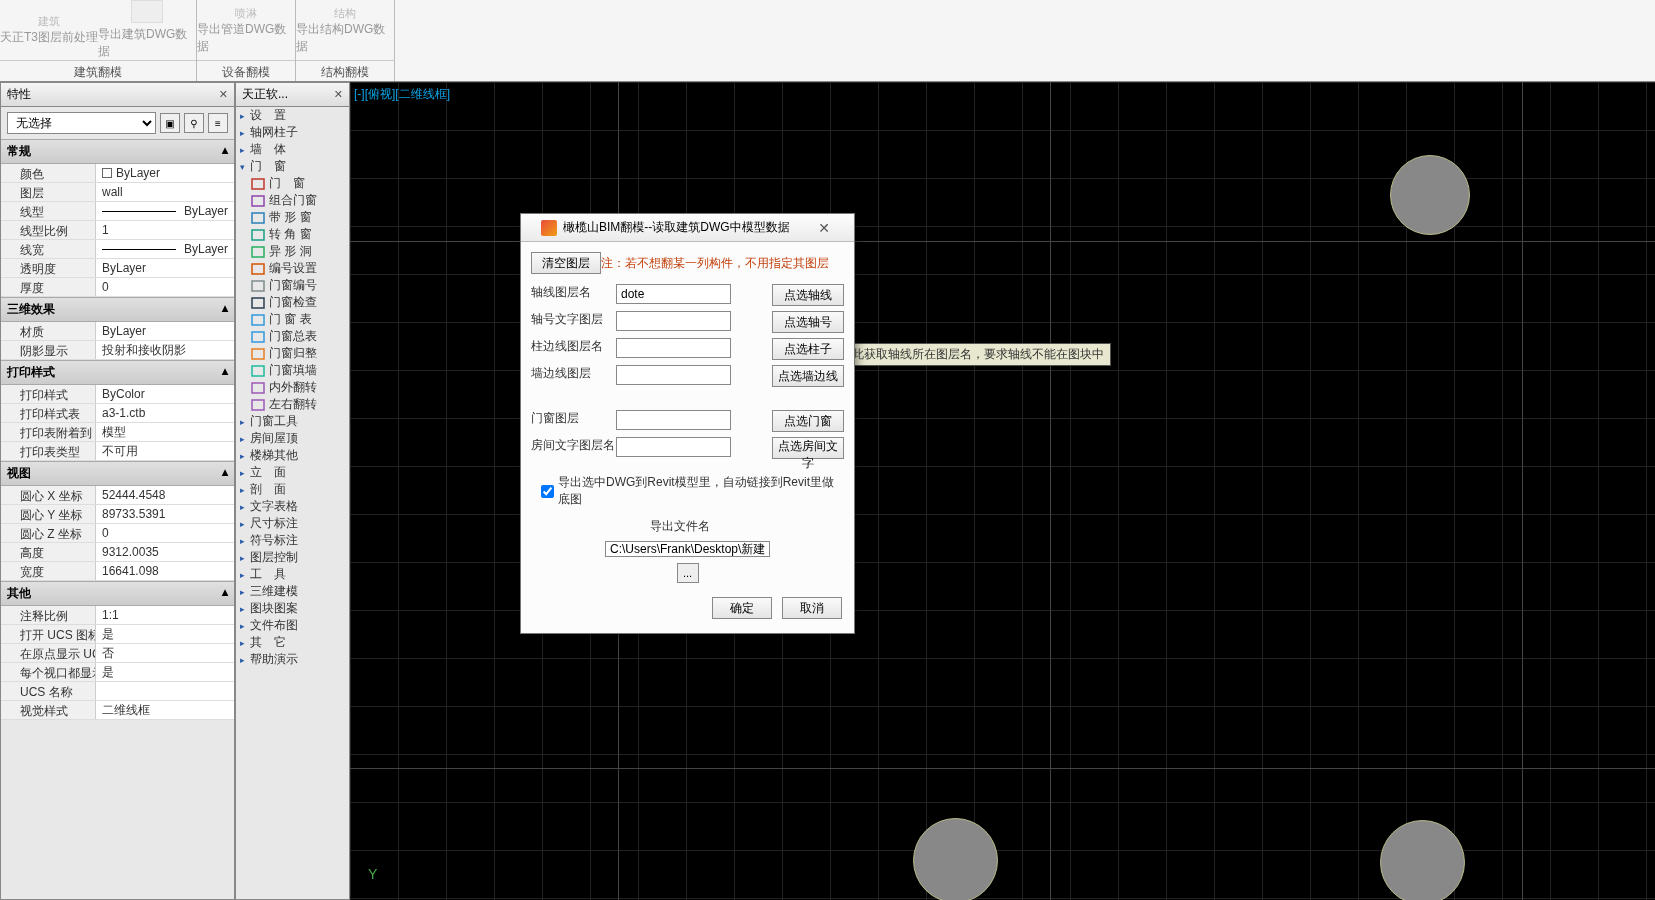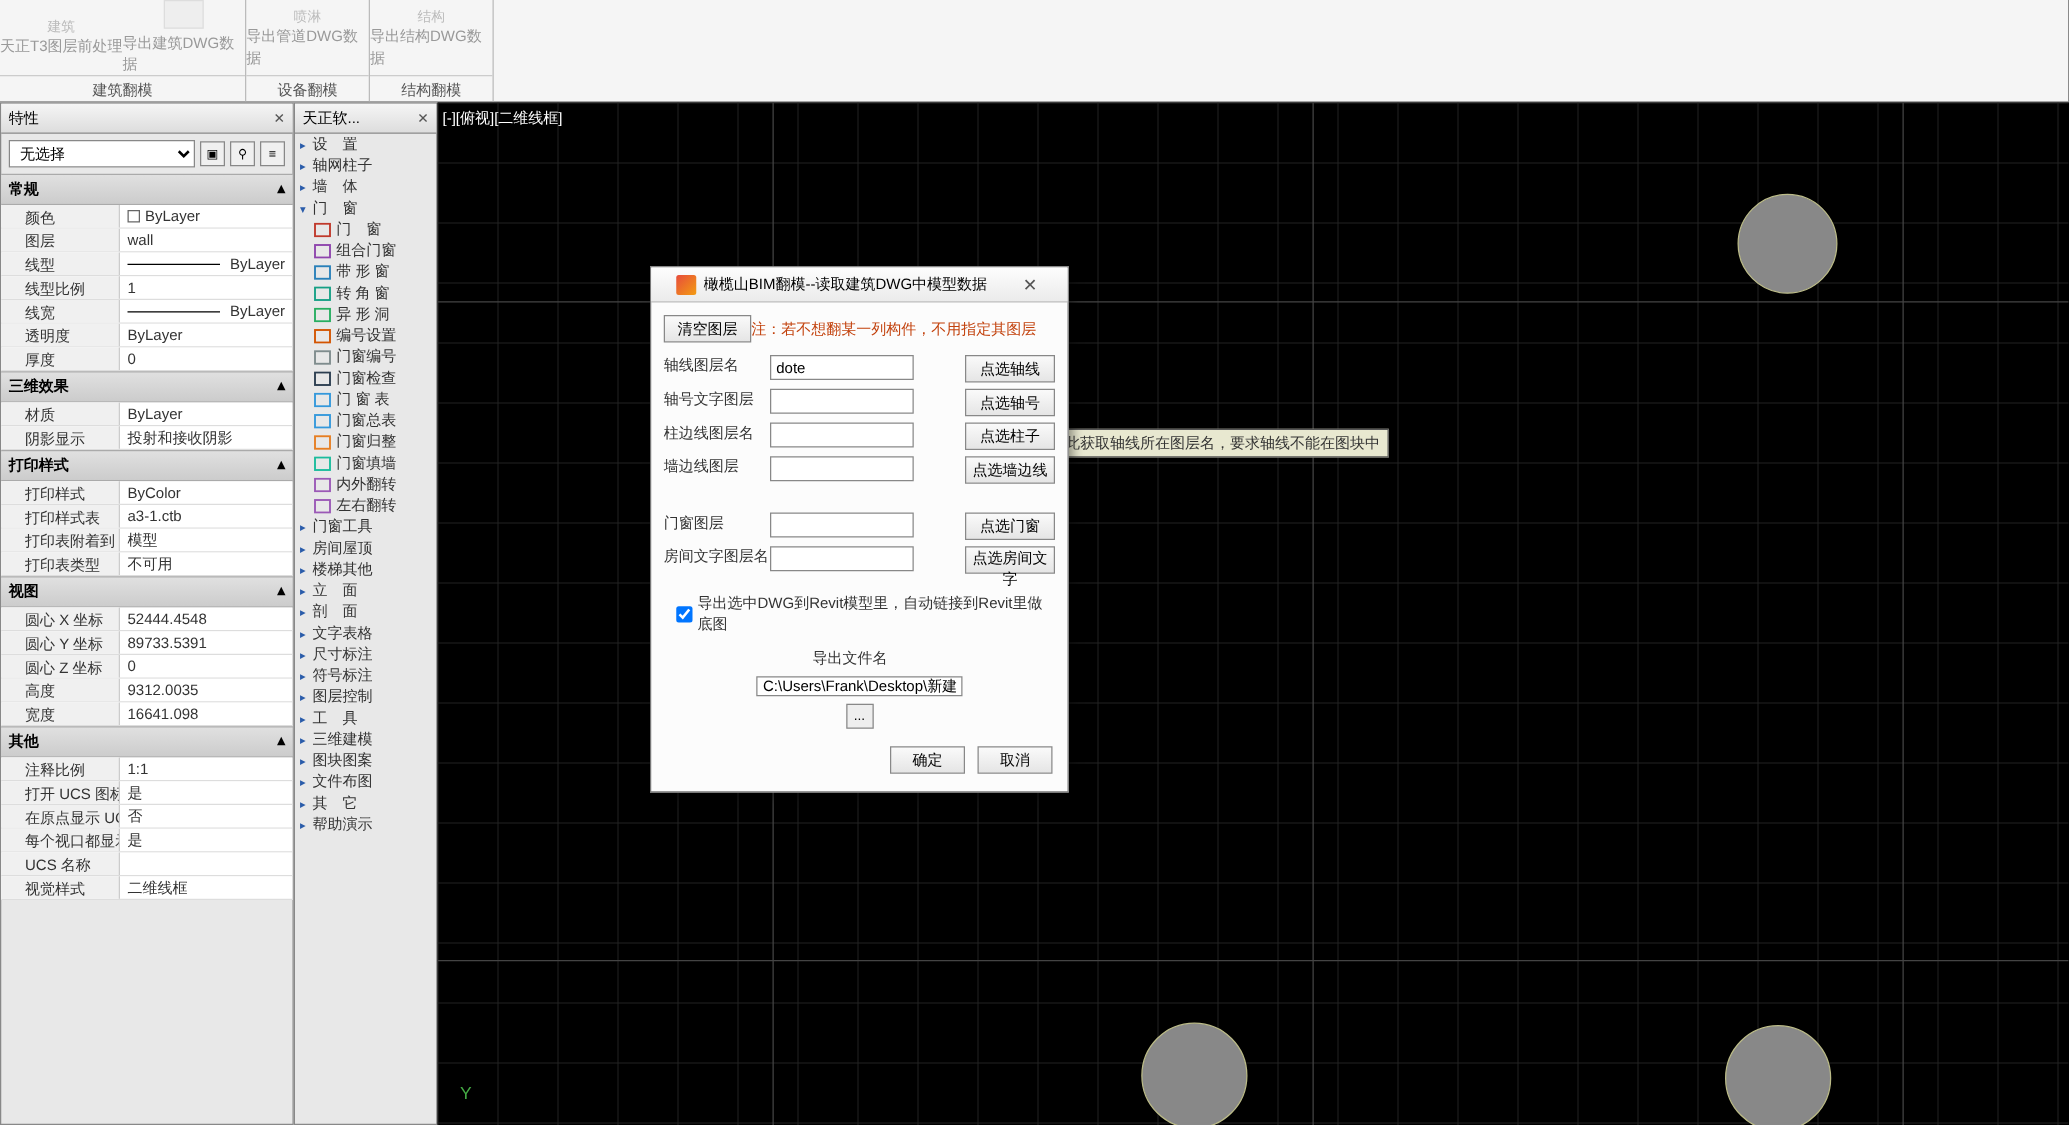--- a/index.html
+++ b/index.html
@@ -34,21 +34,21 @@
 
 .toolpanel { width: 115px; }
 .tool-list { overflow-y: auto; flex: 1; font-size: 12px; }
 .tool-item { display: flex; align-items: center; padding: 2px 4px; height: 17px; cursor: pointer; color: #333; }
 .tool-arrow { width: 10px; color: #2a5caa; font-size: 9px; }
 .tool-icon { width: 16px; height: 14px; margin-right: 3px; display:inline-flex; align-items:center; justify-content:center; }
 .tool-icon svg { width:14px; height:12px; }
 
 
 .canvas { flex: 1; background: #000; position: relative; overflow: hidden; }
-.canvas-label { position: absolute; top: 4px; left: 4px; color: #ffffff; font-size: 12px; }
+.canvas-label { position: absolute; top: 4px; left: 4px; color: #0ea5e9; font-size: 12px; }
 .grid { position: absolute; inset: 0; background-image: linear-gradient(#222 1px, transparent 1px), linear-gradient(90deg, #222 1px, transparent 1px); background-size: 48px 48px; }
 .grid-major-h { position:absolute; left:0; right:0; height:1px; background:#444; }
 .grid-major-v { position:absolute; top:0; bottom:0; width:1px; background:#444; }
 .axis-y { position: absolute; left: 18px; bottom: 18px; color: #4a4; font-size: 14px; }
 .circle-obj { position: absolute; border-radius: 50%; background: #888; border:1px solid #bb8; }
 .tooltip { position: absolute; background: #e8e8d0; border: 1px solid #555; padding: 2px 6px; font-size: 12px; color: #333; white-space: nowrap; }
 
 
 .dialog { position: absolute; width: 335px; background: #fcfcfc; border: 1px solid #777; box-shadow: 3px 3px 8px rgba(0,0,0,.4); left: 520px; top: 213px; }
 .dialog-title { background: linear-gradient(#fdfdfd,#ebebeb); padding: 5px 20px; font-size: 12px; display: flex; align-items: center; justify-content: space-between; border-bottom: 1px solid #bbb; }

